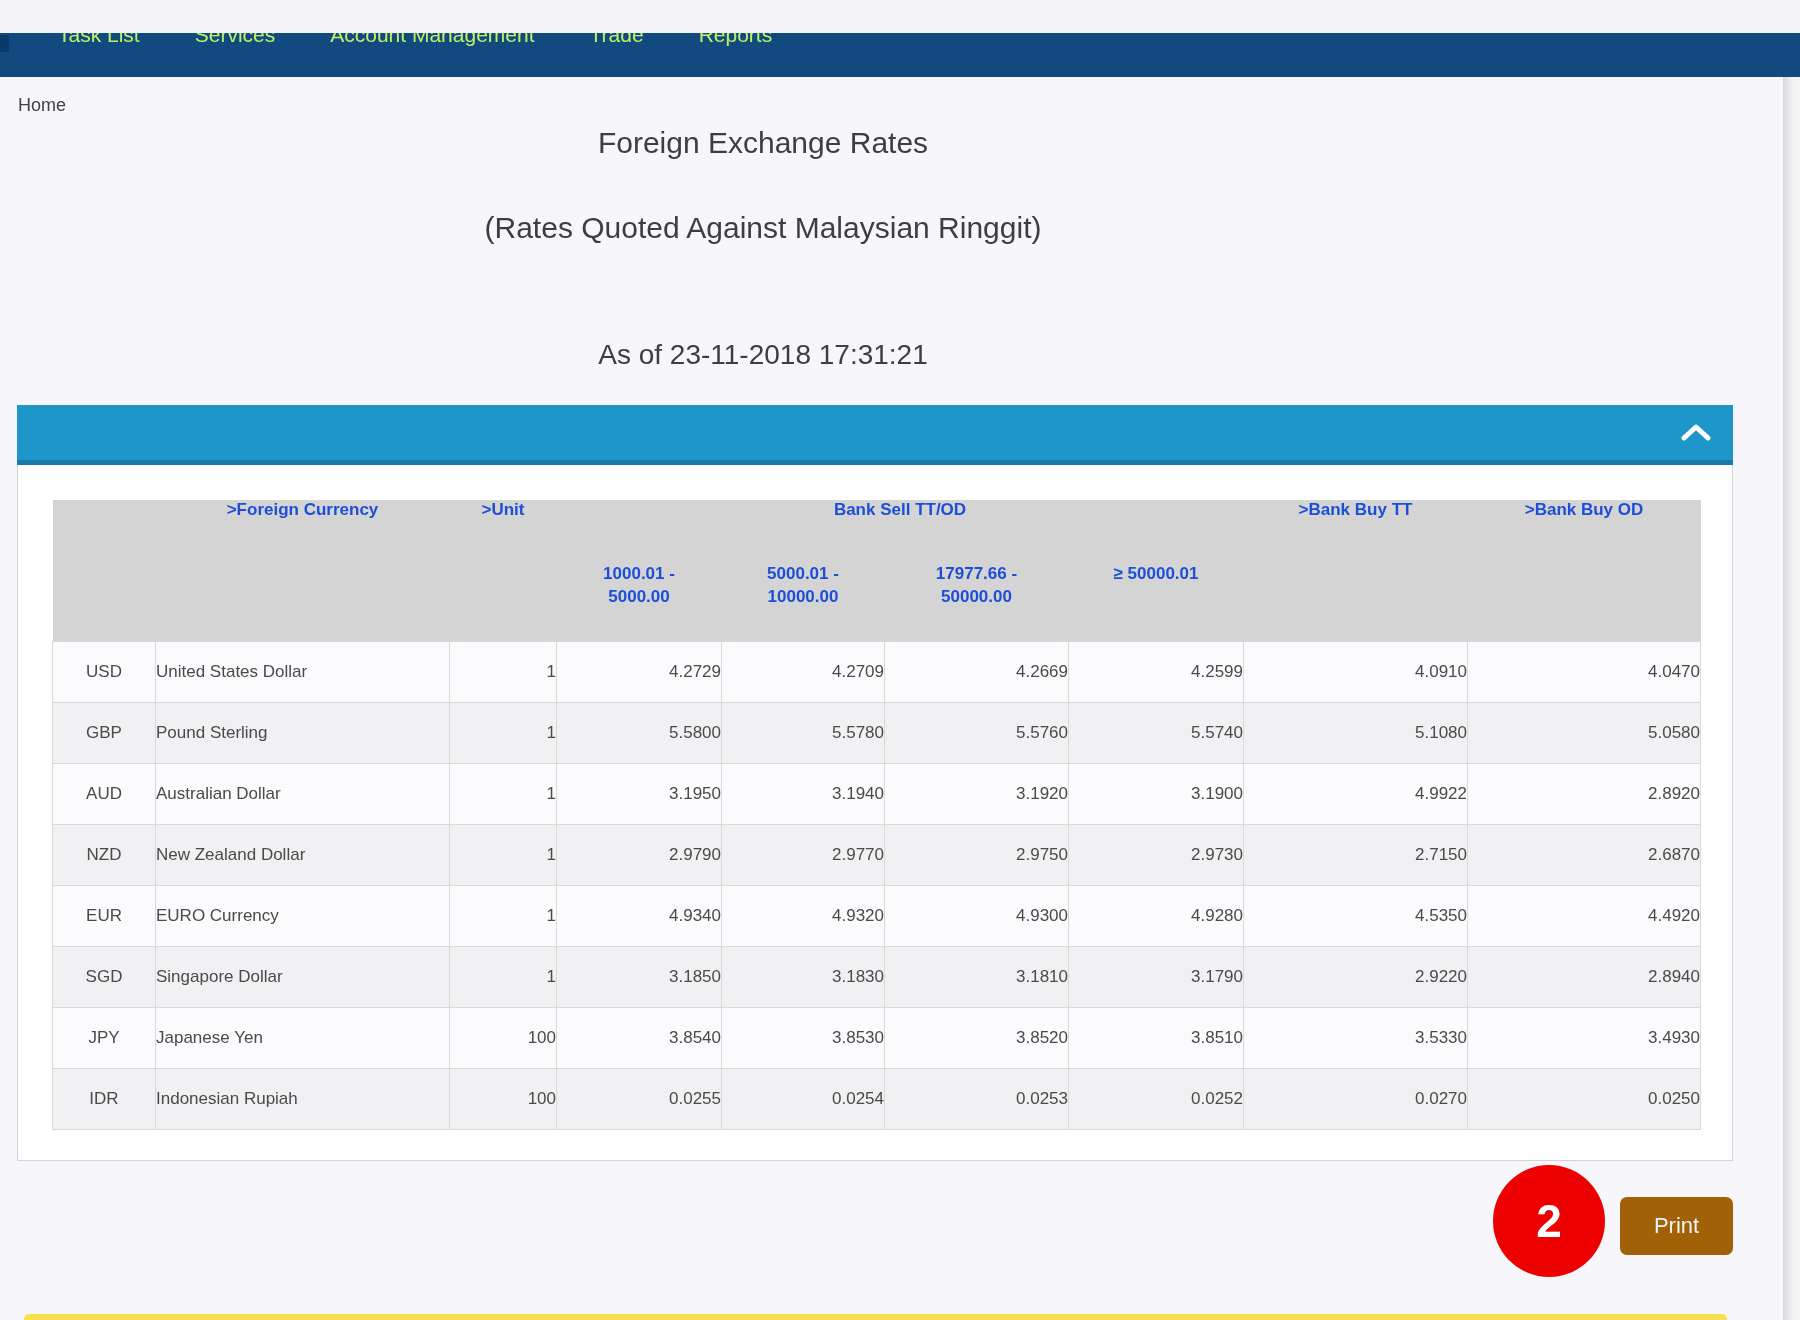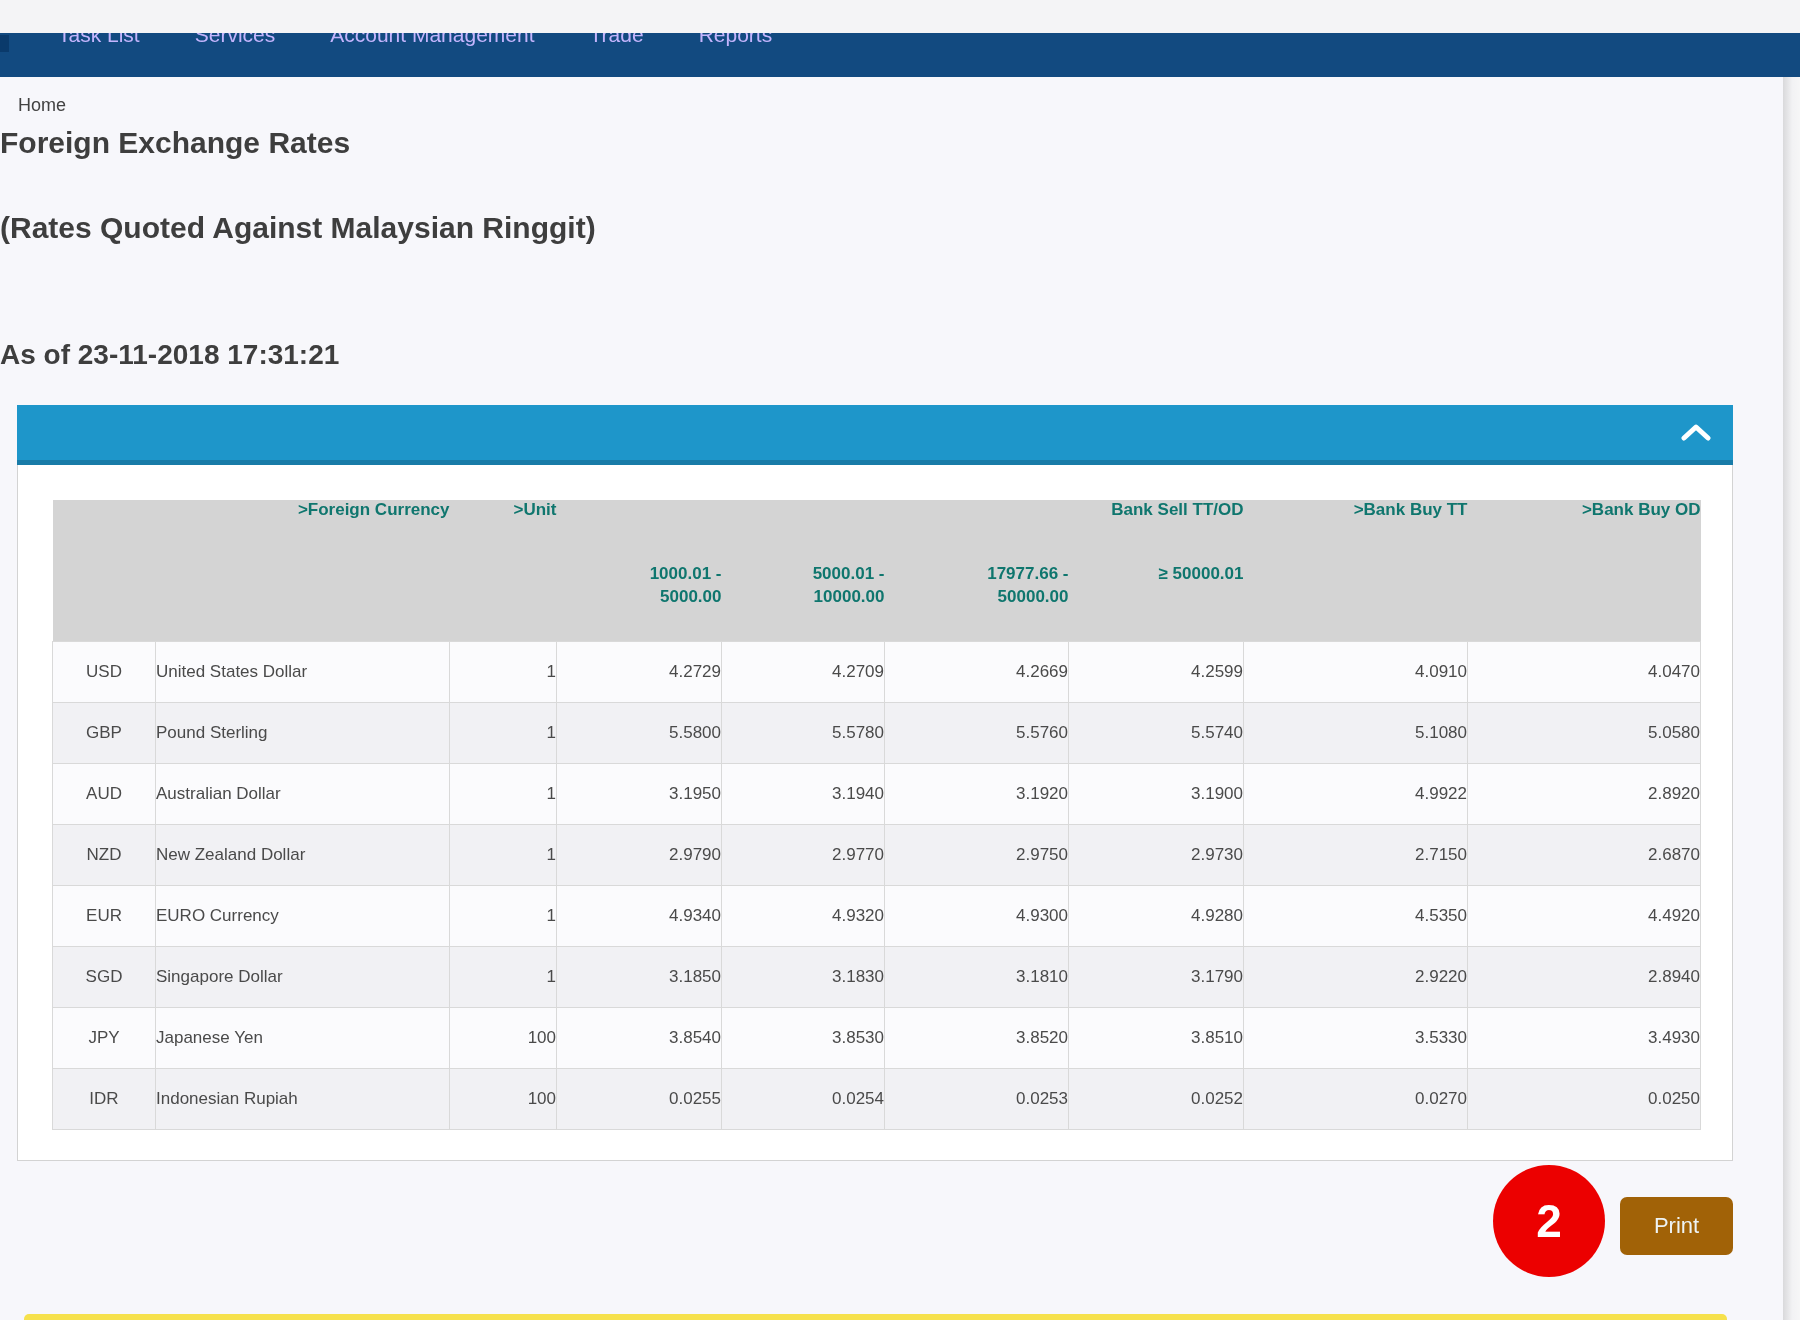--- a/index.html
+++ b/index.html
@@ -6,42 +6,42 @@
   body{
     width:1800px;height:1320px;position:relative;overflow:hidden;
     background:#f7f7fb;
     font-family:"Liberation Sans","DejaVu Sans",sans-serif;
     color:#4a4a4a;
   }
   
   .top-strip{position:absolute;left:0;top:0;width:1800px;height:33px;background:#f4f4f6;z-index:5;}
   .navbar{position:absolute;left:0;top:33px;width:1800px;height:44px;background:#124a80;overflow:hidden;z-index:4;}
   .nav-links{position:absolute;top:-16px;left:58px;display:flex;gap:55px;white-space:nowrap;}
-  .nav-link{font-size:21px;line-height:36px;color:#c4b5fd;cursor:pointer;text-align:center;}
+  .nav-link{font-size:21px;line-height:36px;color:#bef264;cursor:pointer;text-align:center;}
   .nav-notch{position:absolute;left:0;top:2px;width:9px;height:17px;background:#0a3a6b;}
   
   .scroll-track{position:absolute;right:0;top:77px;width:17px;height:1243px;
     background:linear-gradient(to right,#d9d9db 0%,#f2f2f4 55%,#f6f6f7 100%);}
   
   .breadcrumb{position:absolute;left:18px;top:95px;font-size:18px;color:#424242;cursor:pointer;}
-  .titles{position:absolute;left:0;top:127px;width:1526px;display:flex;flex-direction:column;gap:53px;color:#3e3e3e;font-weight:bold;}
+  .titles{position:absolute;left:0;top:127px;width:1526px;display:flex;flex-direction:column;gap:53px;text-align:center;color:#3e3e3e;}
   .title-main{font-size:30px;line-height:32px;}
   .title-sub{font-size:30px;line-height:32px;}
   .title-asof{font-size:28px;line-height:30px;margin-top:43px;}
   
   .panel{position:absolute;left:17px;top:405px;width:1716px;}
   .panel-header{height:55px;background:#1e96ca;position:relative;cursor:pointer;}
   .panel-accent{height:5px;background:#187ba8;}
   .chevron{position:absolute;right:22px;top:19px;width:30px;height:17px;cursor:pointer;}
   .panel-body{background:#ffffff;border:1px solid #d3d3d3;border-top:none;height:660px;padding-top:35px;}
   
   table.fx{border-collapse:collapse;table-layout:fixed;width:1648px;margin-left:34px;}
   table.fx thead th{
-    background:#d4d4d4;color:#0f766e;font-weight:bold;font-size:17px;
-    text-align:right;vertical-align:top;padding:0;border:none;
+    background:#d4d4d4;color:#1d4ed8;font-weight:bold;font-size:17px;
+    text-align:center;vertical-align:top;padding:0;border:none;
   }
   .hr1{height:62px;}
   .hr2{height:79px;}
   th.pt{padding-top:21px;}
   th.h-name{padding-left:20px;}
   th.h-unit{padding-left:12px;}
   th.h-sell{padding-left:17px;}
   th.h-buytt{padding-left:12px;}
   th.h-buyod{padding-left:13px;}
   th.h-range{padding-top:14px;padding-left:17px;line-height:23px;}

